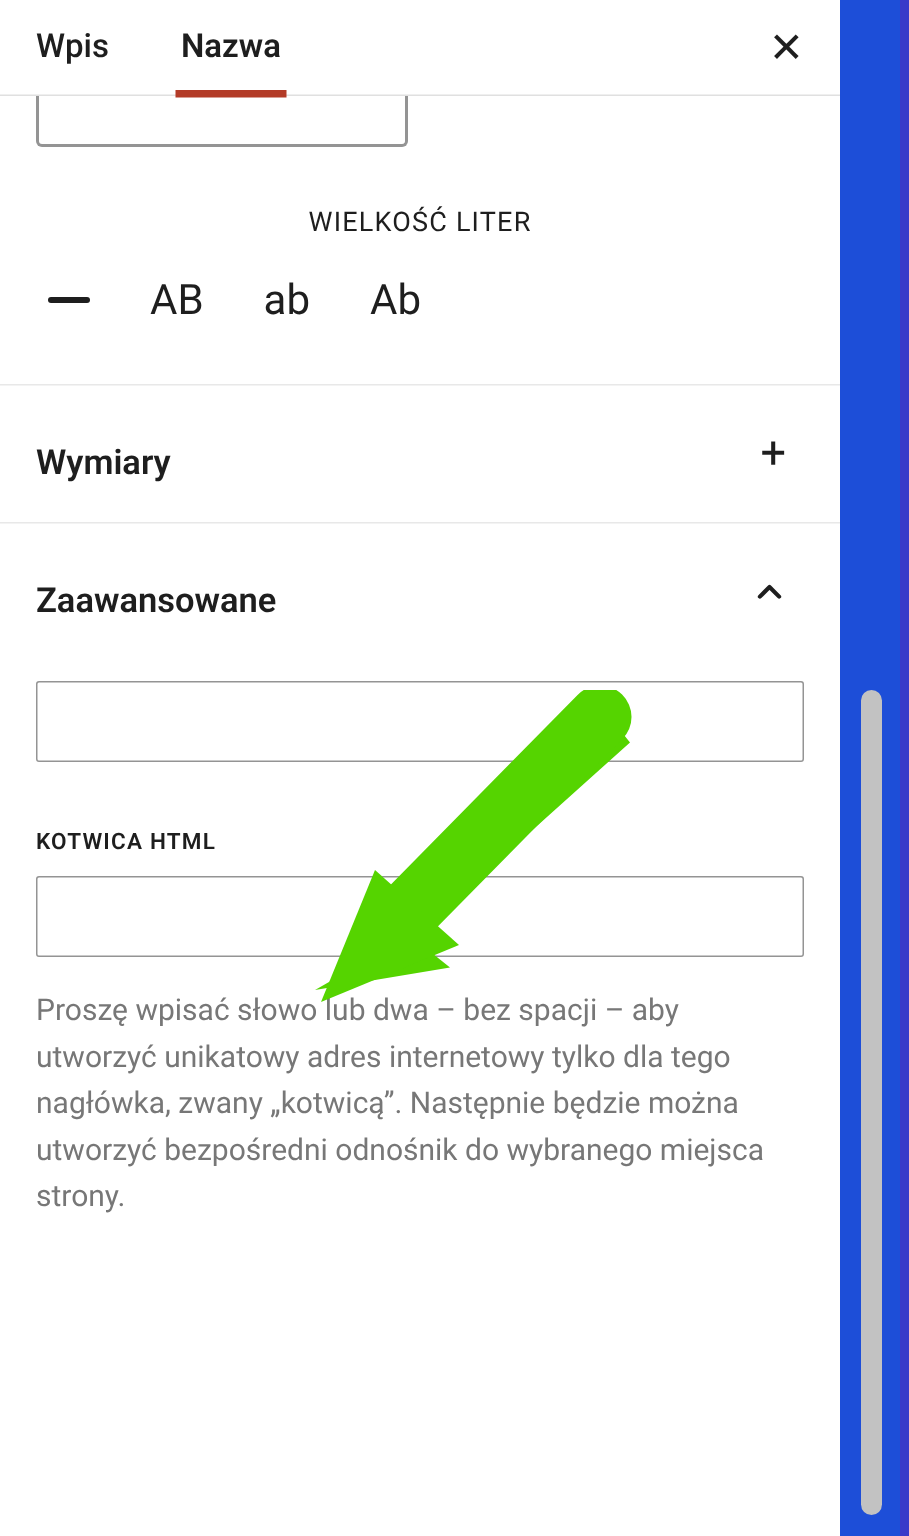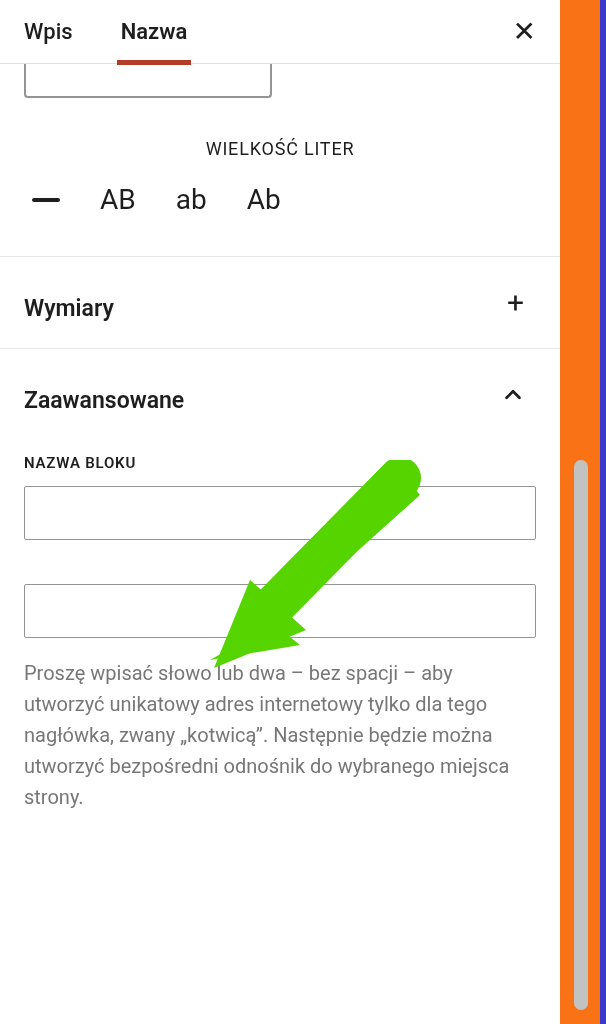--- a/index.html
+++ b/index.html
@@ -10,21 +10,21 @@
     color: #1e1e1e;
     background: #fff;
     overflow: hidden;
     position: relative;
   }
   .outer {
     width: 606px;
     height: 1024px;
     border-right: 6px solid #3a3ac9;
     position: relative;
-    background: #f97316;
+    background: #1d4ed8;
   }
   .scrollbar-thumb {
     position: absolute;
     right: 12px;
     top: 460px;
     width: 14px;
     height: 550px;
     background: #c2c2c2;
     border-radius: 7px;
   }
@@ -229,25 +229,25 @@
         <span class="collapsible-title">Zaawansowane</span>
         <span class="chevron-up">
           <svg viewBox="0 0 24 24" fill="none" stroke="#1e1e1e" stroke-width="3" stroke-linecap="round" stroke-linejoin="round">
               <polyline points="5 15 12 8 19 15"></polyline>
             </svg>
         </span>
       </div>
 
       <div class="adv-body">
 
-        <div class="field-label">Nazwa bloku</div>
         <input class="text-input" type="text" value="" style="">
 
         <div class="field-gap"></div>
 
+        <div class="field-label">Kotwica HTML</div>
         <input class="text-input" type="text" value="" style="">
 
         <p class="help-text">Proszę wpisać słowo lub dwa – bez spacji – aby utworzyć unikatowy adres internetowy tylko dla tego nagłówka, zwany „kotwicą”. Następnie będzie można utworzyć bezpośredni odnośnik do wybranego miejsca strony.</p>
 
 
       </div>
 
     </div>
   </div>
 

